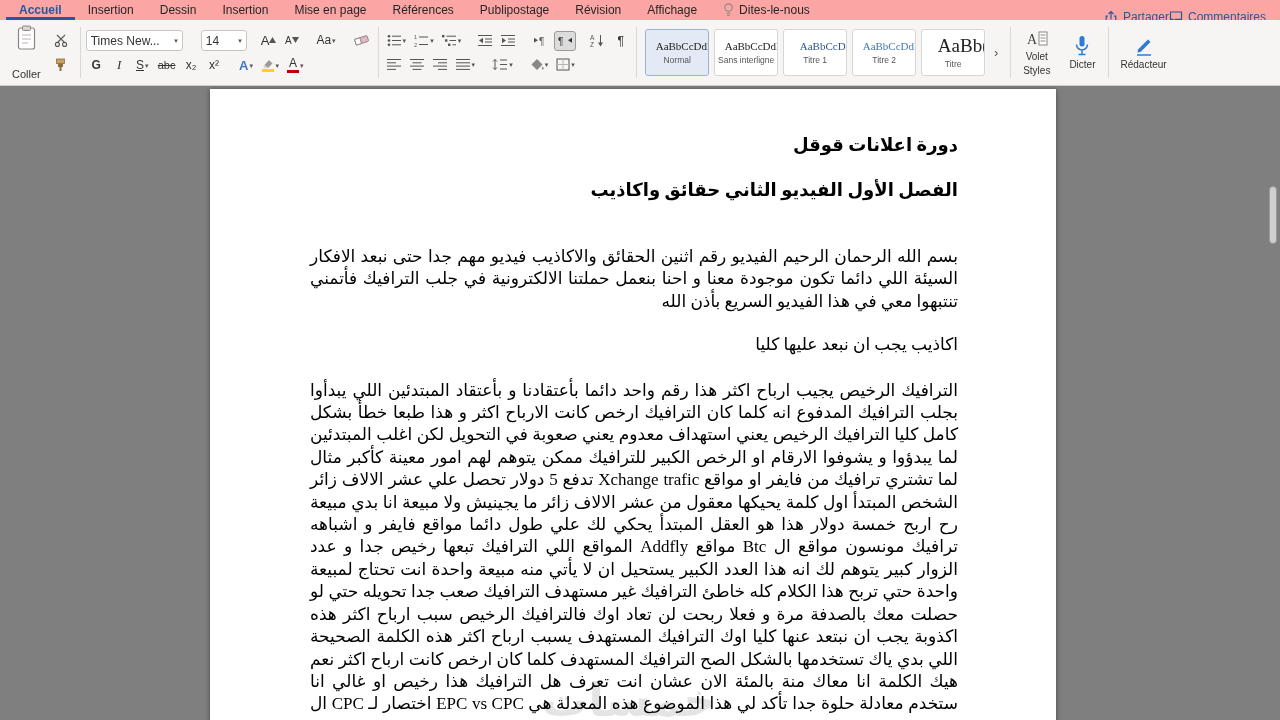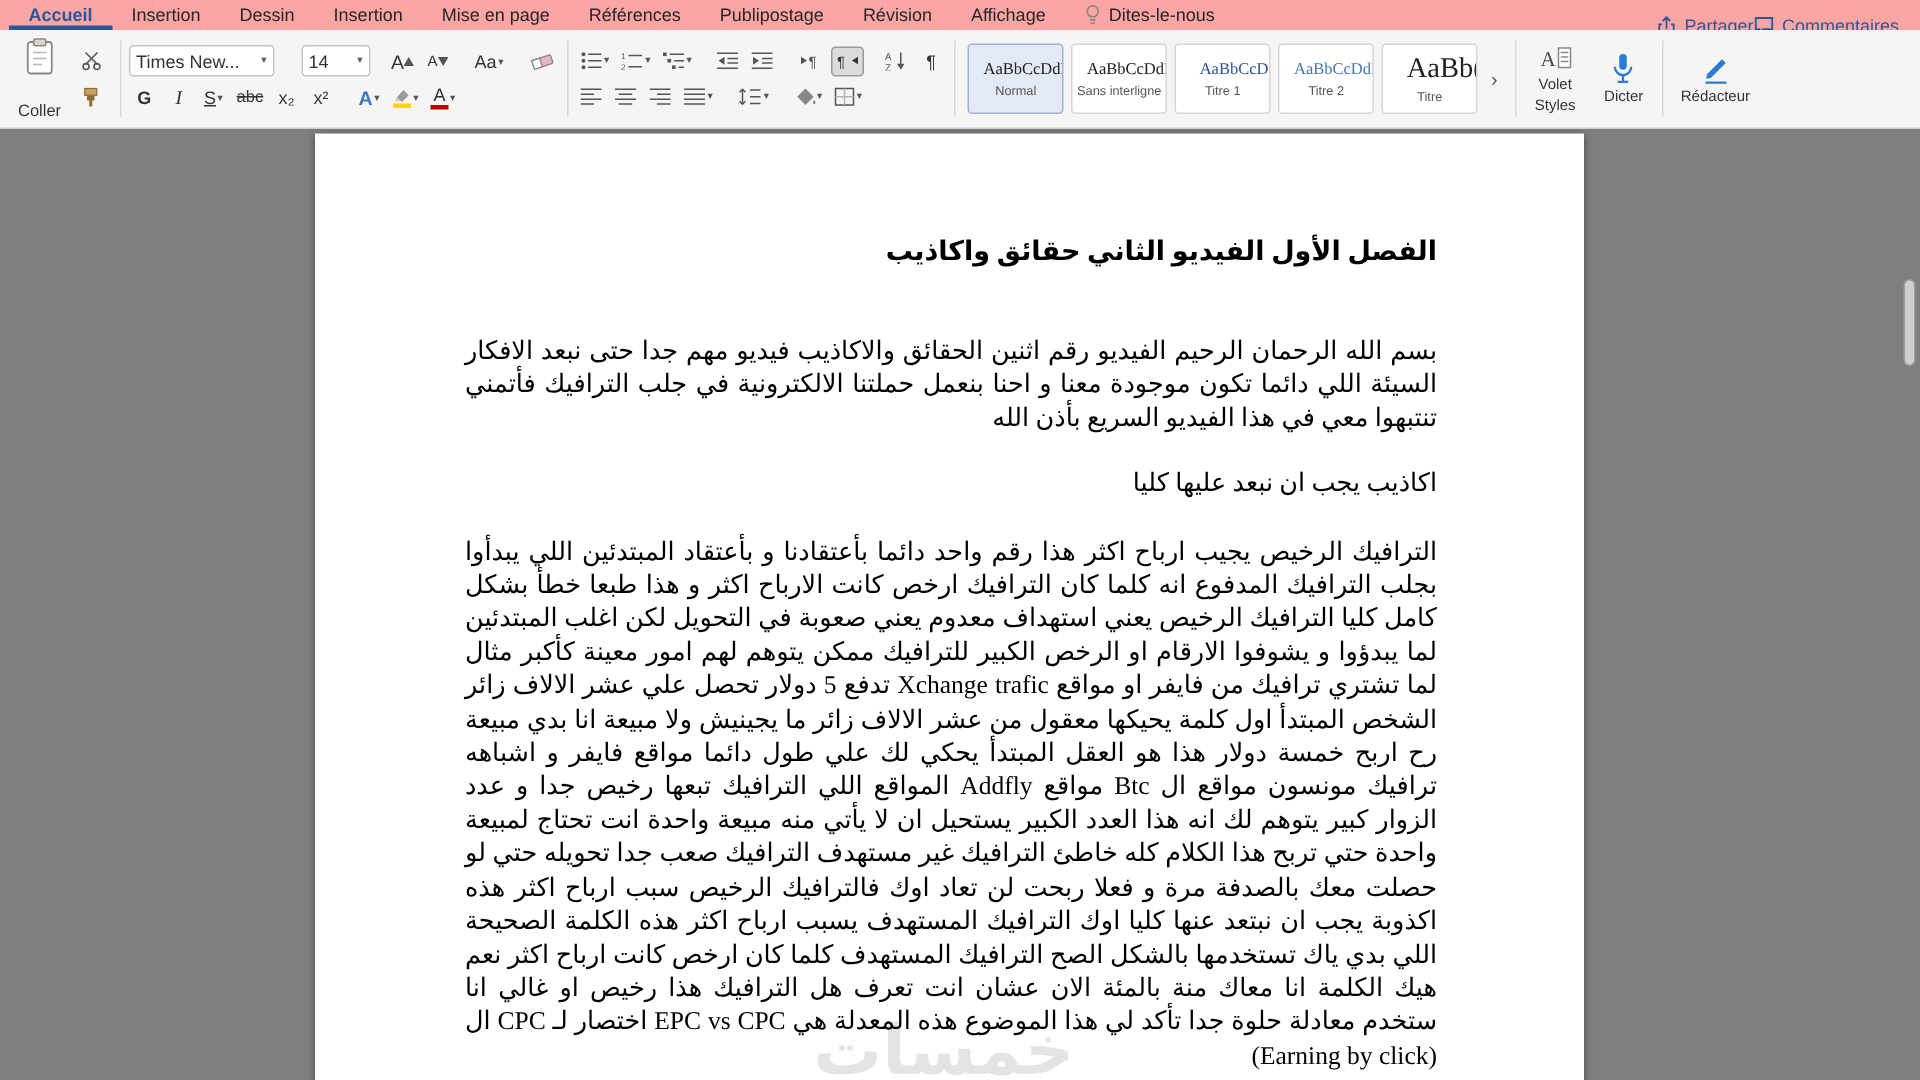--- a/index.html
+++ b/index.html
@@ -14,21 +14,21 @@
   .tab{display:flex;align-items:center;gap:5px;padding:0 13px;color:#262626;cursor:default;white-space:nowrap;}
   .tab.active{color:#2b579a;font-weight:700;box-shadow:inset 0 -3px 0 #2b579a;}
   .header-actions{display:flex;align-items:flex-end;color:#2b579a;padding-right:8px;margin-top:24px;}
   .action{display:flex;align-items:center;gap:5px;cursor:default;white-space:nowrap;}
 
   
   .ribbon{height:66px;background:#f6f5f3;border-bottom:1px solid #cfcdca;
     display:flex;align-items:stretch;padding:2px 4px;gap:5px;flex:0 0 auto;}
   .vsep{width:1px;background:#dad8d5;margin:5px 0;flex:0 0 auto;}
   .group{display:flex;flex-direction:column;justify-content:center;gap:4px;}
-  .row{display:flex;align-items:flex-end;gap:2px;}
+  .row{display:flex;align-items:flex-start;gap:2px;}
   button{font-family:inherit;}
   .rbtn{display:inline-flex;align-items:center;justify-content:center;min-width:21px;height:20px;
     border:1px solid transparent;background:transparent;border-radius:3px;font-size:12px;color:#333;padding:0 2px;}
   .rbtn.pressed{background:#dcdcdc;border-color:#9a9a9a;}
   .car{font-size:7px;color:#555;margin-left:1px;line-height:1;}
   .gap{width:7px;flex:0 0 auto;}
 
   
   .paste{flex-direction:row;align-items:center;gap:6px;padding:0 4px;}
   .paste-btn{display:flex;flex-direction:column;align-items:center;gap:17px;background:none;border:none;
@@ -451,20 +451,21 @@
       </span>
       <span>Rédacteur</span>
     </button>
 
   </div>
 
   <div class="docarea">
     <div class="page">
       <div class="watermark">خمسات</div>
       <div class="content" dir="rtl">
+        <h1>دورة اعلانات قوقل</h1>
         <h2>الفصل الأول الفيديو الثاني حقائق واكاذيب</h2>
         <p class="p1">بسم الله الرحمان الرحيم الفيديو رقم اثنين الحقائق والاكاذيب فيديو مهم جدا حتى نبعد الافكار السيئة اللي دائما تكون موجودة معنا و احنا بنعمل حملتنا الالكترونية في جلب الترافيك فأتمني تنتبهوا معي في هذا الفيديو السريع بأذن الله</p>
         <p class="p2">اكاذيب يجب ان نبعد عليها كليا</p>
         <p class="p3">الترافيك الرخيص يجيب ارباح اكثر هذا رقم واحد دائما بأعتقادنا و بأعتقاد المبتدئين اللي يبدأوا بجلب الترافيك المدفوع انه كلما كان الترافيك ارخص كانت الارباح اكثر و هذا طبعا خطأ بشكل كامل كليا الترافيك الرخيص يعني استهداف معدوم يعني صعوبة في التحويل لكن اغلب المبتدئين لما يبدؤوا و يشوفوا الارقام او الرخص الكبير للترافيك ممكن يتوهم لهم امور معينة كأكبر مثال لما تشتري ترافيك من فايفر او مواقع Xchange trafic تدفع 5 دولار تحصل علي عشر الالاف زائر الشخص المبتدأ اول كلمة يحيكها معقول من عشر الالاف زائر ما يجينيش ولا مبيعة انا بدي مبيعة رح اربح خمسة دولار هذا هو العقل المبتدأ يحكي لك علي طول دائما مواقع فايفر و اشباهه ترافيك مونسون مواقع ال Btc مواقع Addfly المواقع اللي الترافيك تبعها رخيص جدا و عدد الزوار كبير يتوهم لك انه هذا العدد الكبير يستحيل ان لا يأتي منه مبيعة واحدة انت تحتاج لمبيعة واحدة حتي تربح هذا الكلام كله خاطئ الترافيك غير مستهدف الترافيك صعب جدا تحويله حتي لو حصلت معك بالصدفة مرة و فعلا ربحت لن تعاد اوك فالترافيك الرخيص سبب ارباح اكثر هذه اكذوبة يجب ان نبتعد عنها كليا اوك الترافيك المستهدف يسبب ارباح اكثر هذه الكلمة الصحيحة اللي بدي ياك تستخدمها بالشكل الصح الترافيك المستهدف كلما كان ارخص كانت ارباح اكثر نعم هيك الكلمة انا معاك منة بالمئة الان عشان انت تعرف هل الترافيك هذا رخيص او غالي انا ستخدم معادلة حلوة جدا تأكد لي هذا الموضوع هذه المعدلة هي EPC vs CPC اختصار لـ CPC ال (Earning by click)</p>
 
       </div>
     </div>
     <div class="scrollbar">
       <div class="thumb"></div>
     </div>

